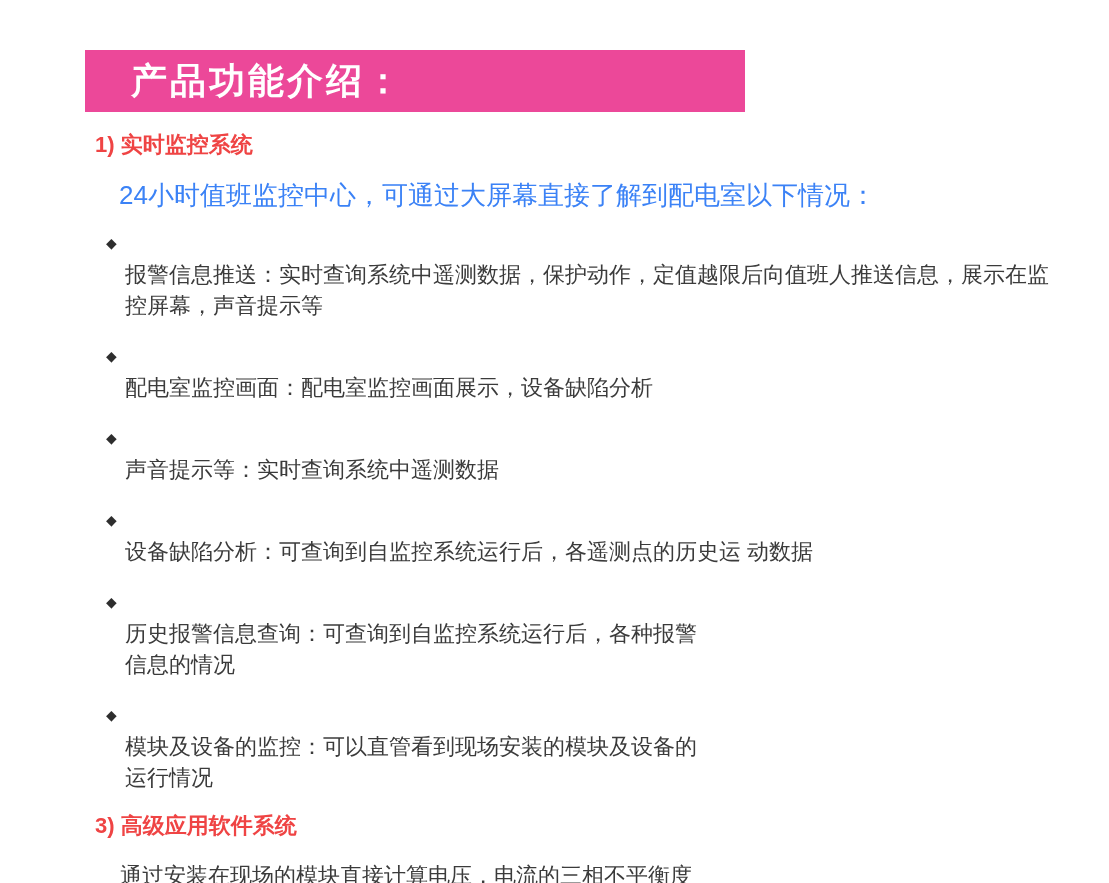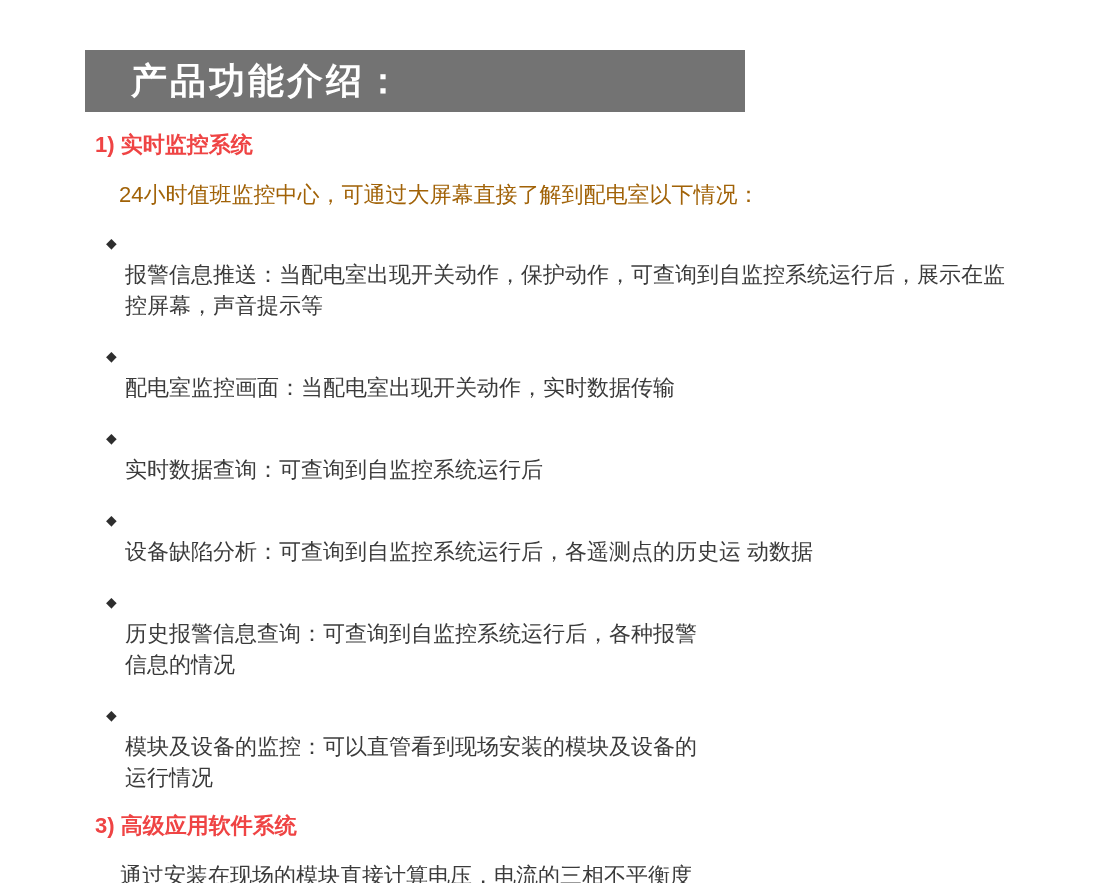--- a/index.html
+++ b/index.html
@@ -41,23 +41,23 @@
   }
   .sec-heading {
     margin: 20px 0 0 95px;
     font-size: 22px;
     font-weight: bold;
     color: #ef4444;
     line-height: 26px;
   }
   .intro {
     margin: 24px 0 0 119px;
-    font-size: 22px;
+    font-size: 26px;
     line-height: 26px;
-    color: #a16207;
+    color: #3b82f6;
   }
   .bullet-list {
     list-style: none;
     margin: 0;
     padding: 0;
   }
   .bullet-item {
     position: relative;
     margin-top: 20px;
     padding-left: 125px;
@@ -80,39 +80,39 @@
     line-height: 33px;
     white-space: pre-line;
     color: #3b3b3b;
   }
 </style>
 </head>
 <body>
 
 <div class="page" style="background: rgb(255, 255, 255);">
 
-  <header class="title-bar" style="background: #737373; padding-left: 46px;">
+  <header class="title-bar" style="background: #ec4899; padding-left: 46px;">
     <h1 class="title">产品功能介绍：</h1>
   </header>
 
   <section>
     <h2 class="sec-heading">1) 实时监控系统</h2>
     <p class="intro">24小时值班监控中心，可通过大屏幕直接了解到配电室以下情况：</p>
     <ul class="bullet-list">
   <li class="bullet-item">
-    <span class="diamond">◆</span><span class="bullet-text">报警信息推送：当配电室出现开关动作，保护动作，可查询到自监控系统运行后，展示在监
+    <span class="diamond">◆</span><span class="bullet-text">报警信息推送：实时查询系统中遥测数据，保护动作，定值越限后向值班人推送信息，展示在监
 控屏幕，声音提示等</span>
   </li>
 
   <li class="bullet-item">
-    <span class="diamond">◆</span><span class="bullet-text">配电室监控画面：当配电室出现开关动作，实时数据传输</span>
+    <span class="diamond">◆</span><span class="bullet-text">配电室监控画面：配电室监控画面展示，设备缺陷分析</span>
   </li>
 
   <li class="bullet-item">
-    <span class="diamond">◆</span><span class="bullet-text">实时数据查询：可查询到自监控系统运行后</span>
+    <span class="diamond">◆</span><span class="bullet-text">声音提示等：实时查询系统中遥测数据</span>
   </li>
 
   <li class="bullet-item">
     <span class="diamond">◆</span><span class="bullet-text">设备缺陷分析：可查询到自监控系统运行后，各遥测点的历史运 动数据</span>
   </li>
 
   <li class="bullet-item">
     <span class="diamond">◆</span><span class="bullet-text">历史报警信息查询：可查询到自监控系统运行后，各种报警
 信息的情况</span>
   </li>

